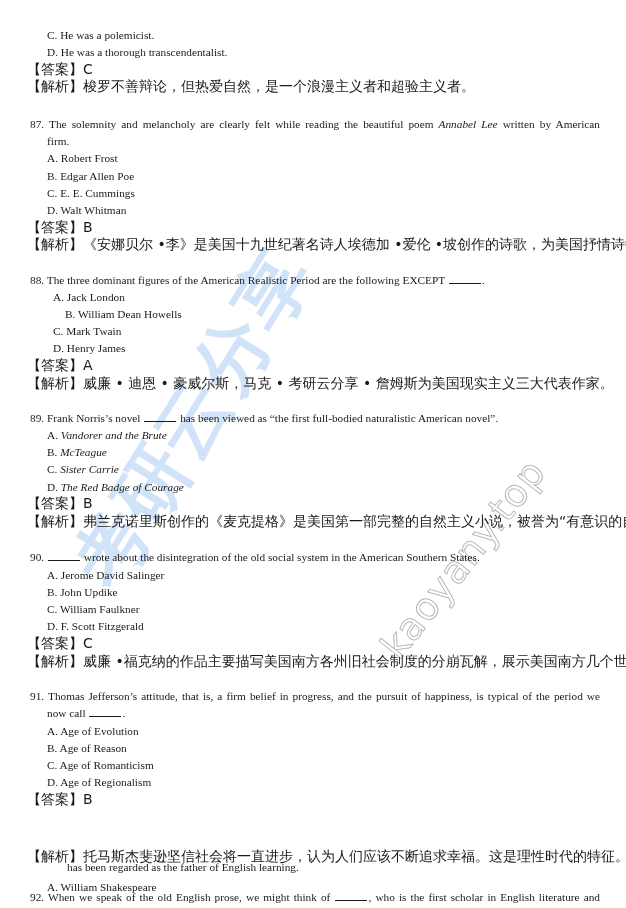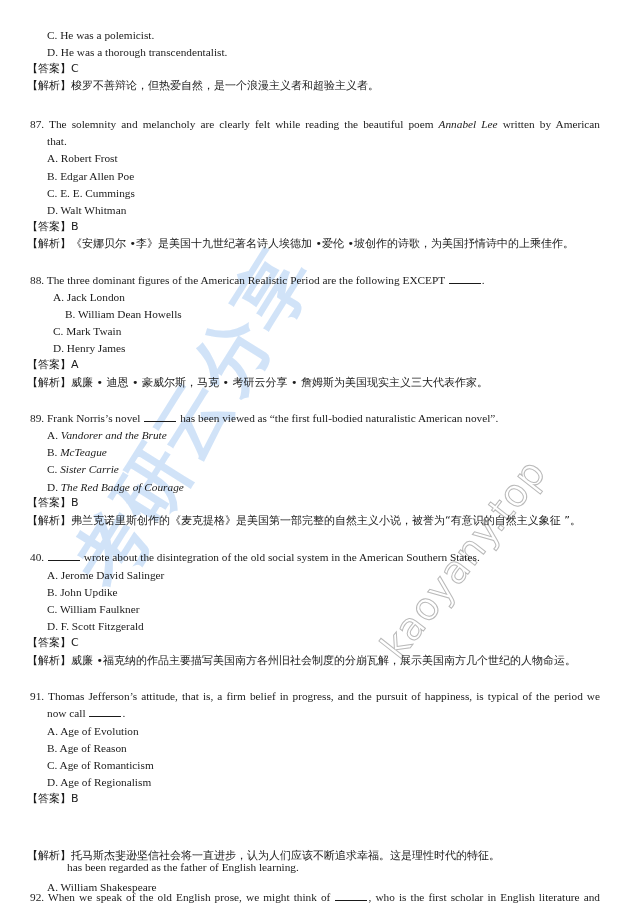--- a/index.html
+++ b/index.html
@@ -21,21 +21,21 @@
     transform-origin: left top; letter-spacing: 1px;
   }
   .content { position: absolute; left: 0; top: 0; width: 626px; z-index: 1; }
   .line {
     position: absolute; font-size: 11.3px; line-height: 14px; white-space: nowrap;
   }
   .q { left: 30px; }
   .cont { left: 47px; }
   .opt { left: 47px; }
   .opt-deep { left: 53px; }
-  .tag { left: 27px; font-family: "DejaVu Sans", sans-serif; font-size: 11px; }
+  .tag { left: 27px; font-family: "DejaVu Sans", sans-serif; font-size: 14px; }
   .wide { width: 570px; white-space: normal; text-align: justify; text-align-last: justify; }
   i { font-style: italic; }
   .blank { display: inline-block; border-bottom: 1px solid #1a1a1a; width: 32px; height: 10px; vertical-align: baseline; margin: 0 1px; }
 </style>
 </head>
 <body>
 
 <div class="page">
 
   <div class="wm-layer">
@@ -54,21 +54,21 @@
     <div class="line tag" style="top:62px;">
       <span>【答案】</span><span>C</span>
     </div>
     <div class="line tag" style="top:79px;text-align:right;">
       <span>【解析】</span><span>梭罗不善辩论，但热爱自然，是一个浪漫主义者和超验主义者。</span>
     </div>
 
     <div class="line q wide" style="top:117px;">
       <span>87.</span> <span>The solemnity and melancholy are clearly felt while reading the beautiful poem</span> <i>Annabel Lee</i> <span>written by American</span>
     </div>
-    <div class="line cont" style="top:134px;">that.</div>
+    <div class="line cont" style="top:134px;">firm.</div>
     <div class="line opt" style="top:151px;">
       <span>A.</span> <span>Robert Frost</span>
     </div>
     <div class="line opt" style="top:169px;text-align:right;">
       <span>B.</span> <span>Edgar Allen  Poe</span>
     </div>
     <div class="line opt" style="top:186px;">
       <span>C.</span> <span>E. E. Cummings</span>
     </div>
     <div class="line opt" style="top:203px;">
@@ -119,21 +119,21 @@
       <span>D.</span> <i>The Red Badge of Courage</i>
     </div>
     <div class="line tag" style="top:496px;">
       <span>【答案】</span><span>B</span>
     </div>
     <div class="line tag" style="top:514px;">
       <span>【解析】</span><span>弗兰克诺里斯创作的《麦克提格》是美国第一部完整的自然主义小说，被誉为“有意识的自然主义象征 ”。</span>
     </div>
 
     <div class="line q" style="top:550px;">
-      <span>40.</span> <span class="blank"></span> <span>wrote about the disintegration  of the old  social system in the American  Southern States.</span>
+      <span>90.</span> <span class="blank"></span> <span>wrote about the disintegration  of the old  social system in the American  Southern States.</span>
     </div>
     <div class="line opt" style="top:568px;">
       <span>A.</span> <span>Jerome David  Salinger</span>
     </div>
     <div class="line opt" style="top:585px;">
       <span>B.</span> <span>John Updike</span>
     </div>
     <div class="line opt" style="top:602px;">
       <span>C.</span> <span>William   Faulkner</span>
     </div>

